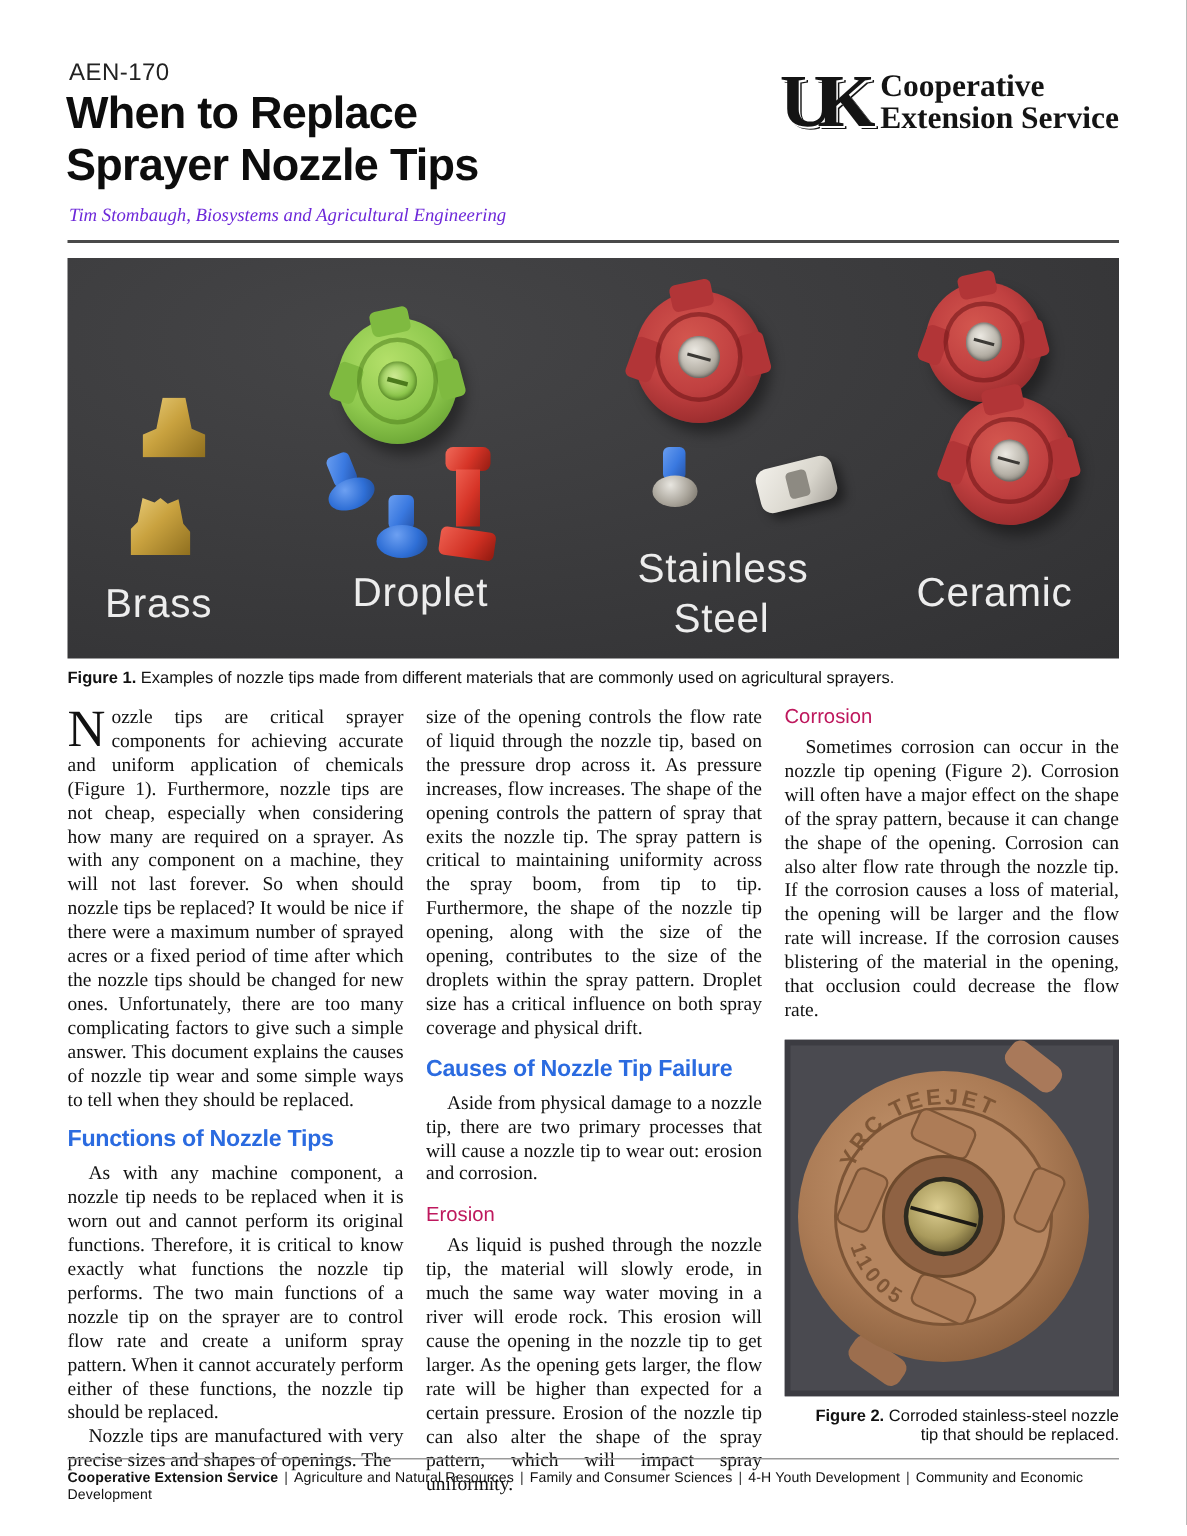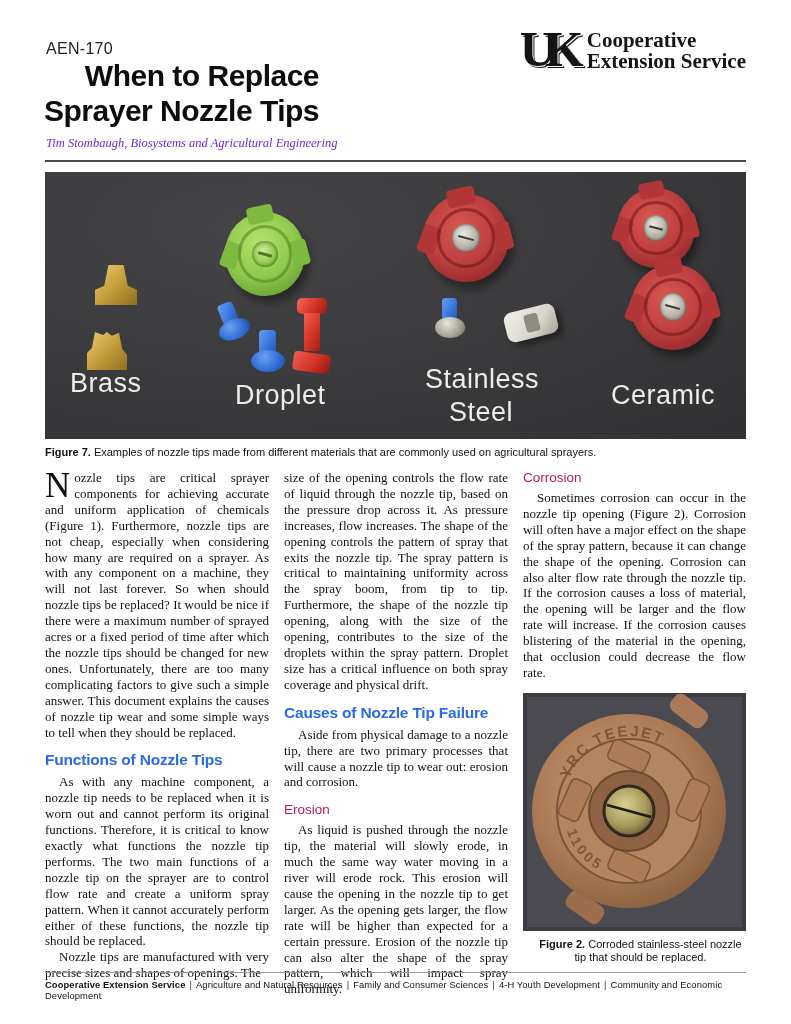--- a/index.html
+++ b/index.html
@@ -2,24 +2,24 @@
 <html><head>
 <meta charset="utf-8">
 <style>
   html,body{margin:0;padding:0;background:#888;}
   .page{
     position:relative;width:791px;height:1024px;background:#fff;
     font-family:"Liberation Serif",serif;color:#111;overflow:hidden;margin:0 auto;
   }
   
   .doc-num{position:absolute;left:46px;top:40px;font-family:"Liberation Sans",sans-serif;font-size:16px;letter-spacing:.3px;color:#222;}
-  .title{position:absolute;left:44px;top:58px;font-family:"Liberation Sans",sans-serif;font-weight:bold;font-size:30px;line-height:35px;letter-spacing:-.5px;color:#0d0d0d;margin:0;text-align:right;}
+  .title{position:absolute;left:44px;top:58px;font-family:"Liberation Sans",sans-serif;font-weight:bold;font-size:30px;line-height:35px;letter-spacing:-.5px;color:#0d0d0d;margin:0;}
   .author{position:absolute;left:46px;top:136px;font-style:italic;font-size:12.5px;color:#6d28d9;}
   .head-rule{position:absolute;left:45px;right:45px;top:160px;height:2px;background:#4a4a4a;}
-  .logo{position:absolute;right:45px;top:26px;display:flex;align-items:flex-end;}
+  .logo{position:absolute;right:45px;top:44px;display:flex;align-items:center;}
   .logo-uk{font-family:"Liberation Serif",serif;font-weight:bold;font-size:50px;line-height:46px;letter-spacing:-.22em;color:#141414;margin-right:14px;text-shadow:1px 1px 0 #fff,2px 2px 0 #141414;}
   .logo-text{font-family:"Liberation Serif",serif;font-weight:bold;font-size:21px;line-height:21px;color:#141414;padding-top:2px;}
   
   .photo1{position:absolute;left:45px;top:172px;width:701px;height:267px;background:radial-gradient(ellipse at 30% 20%,#454547 0%,#39393b 60%,#313133 100%);overflow:hidden;}
   .pho-label{position:absolute;font-family:"Liberation Sans",sans-serif;font-size:27px;color:#ededed;letter-spacing:.5px;}
   
   .cap{position:absolute;border-radius:50%;background:radial-gradient(circle at 42% 38%,#d4574f 0%,#c04040 45%,#8e2527 88%);box-shadow:5px 7px 9px rgba(0,0,0,.4);}
   .cap .lug{position:absolute;width:32%;height:20%;background:#b23537;border-radius:4px;}
   .cap .lug1{top:-7%;left:28%;transform:rotate(-12deg);}
   .cap .lug2{top:38%;right:-9%;transform:rotate(75deg);}
@@ -55,21 +55,21 @@
   
   .col{position:absolute;top:470px;width:224px;font-size:13px;line-height:15.9px;text-align:justify;}
   .col1{left:45px;} .col2{left:284px;} .col3{left:523px;width:223px;}
   .col p{margin:0;}
   .col p.ind{text-indent:14px;}
   .dropcap{float:left;font-size:35px;line-height:27px;padding:2px 4px 0 0;font-family:"Liberation Serif",serif;}
   h2.bluehead{font-family:"Liberation Sans",sans-serif;font-size:15.5px;line-height:18px;color:#2b6be0;margin:11px 0 5px 0;font-weight:bold;letter-spacing:-.2px;}
   h3.subhead{font-family:"Liberation Sans",sans-serif;font-size:13.5px;line-height:16px;color:#be185d;margin:12px 0 4px 0;font-weight:normal;}
   
   .fig2{margin-top:12px;width:223px;height:238px;display:block;}
-  .fig2cap{margin-top:7px;font-family:"Liberation Sans",sans-serif;font-size:11px;line-height:13.5px;text-align:center;margin-left:12px;}
+  .fig2cap{margin-top:7px;font-family:"Liberation Sans",sans-serif;font-size:11px;line-height:13.5px;text-align:right;margin-left:12px;}
   
   .foot-rule{position:absolute;left:45px;right:45px;top:972px;height:1px;background:#9a9a9a;}
   .footer{position:absolute;left:45px;top:979px;width:701px;font-family:"Liberation Sans",sans-serif;font-size:9.4px;color:#111;letter-spacing:.1px;}
   .footer b{font-weight:bold;}
   .footer .sep{padding:0 4px;color:#333;}
 </style>
 </head>
 <body>
 
 <div class="page">
@@ -140,29 +140,29 @@
     </div>
     <div class="cap" style="left:586px;top:92px;width:84px;height:86px;">
       <i class="lug lug1"></i>
         <i class="lug lug2"></i>
         <i class="lug lug3"></i>
       <i class="ring"></i>
         <i class="center"></i>
         <i class="slot"></i>
     </div>
 
-    <div class="pho-label" style="left:25px;top:196px;">Brass</div>
+    <div class="pho-label" style="left:25px;top:215px;">Brass</div>
     <div class="pho-label" style="left:190px;top:208px;">Droplet</div>
     <div class="pho-label" style="left:380px;top:192px;">Stainless</div>
     <div class="pho-label" style="left:404px;top:225px;">Steel</div>
     <div class="pho-label" style="left:566px;top:208px;">Ceramic</div>
   </div>
 
   <div class="caption" style="left:45px;top:446px;width:701px;">
-    <b>Figure 7.</b><span> Examples of nozzle tips made from different materials that are commonly used on agricultural sprayers.</span>
+    <b>Figure 1.</b><span> Examples of nozzle tips made from different materials that are commonly used on agricultural sprayers.</span>
   </div>
 
   <div class="col col1">
     <p><span class="dropcap">N</span><span>ozzle tips are critical sprayer components for achieving accurate and uniform application of chemicals (Figure 1).  Furthermore, nozzle tips are not cheap, especially when considering how many are required on a sprayer.  As with any component on a machine, they will not last forever. So when should nozzle tips be replaced?  It would be nice if there were a maximum number of sprayed acres or a fixed period of time after which the nozzle tips should be changed for new ones.  Unfortunately, there are too many complicating factors to give such a simple answer.  This document explains the causes of nozzle tip wear and some simple ways to tell when they should be replaced.</span></p>
     <h2 class="bluehead">Functions of Nozzle Tips</h2>
     <p class="ind">As with any machine component, a nozzle tip needs to be replaced when it is worn out and cannot perform its original functions.  Therefore, it is critical to know exactly what functions the nozzle tip performs.  The two main functions of a nozzle tip on the sprayer are to control flow rate and create a uniform spray pattern.  When it cannot accurately perform either of these functions, the nozzle tip should be replaced.</p>
     <p class="ind">Nozzle tips are manufactured with very precise sizes and shapes of openings.  The</p>
   </div>
 
   <div class="col col2">

